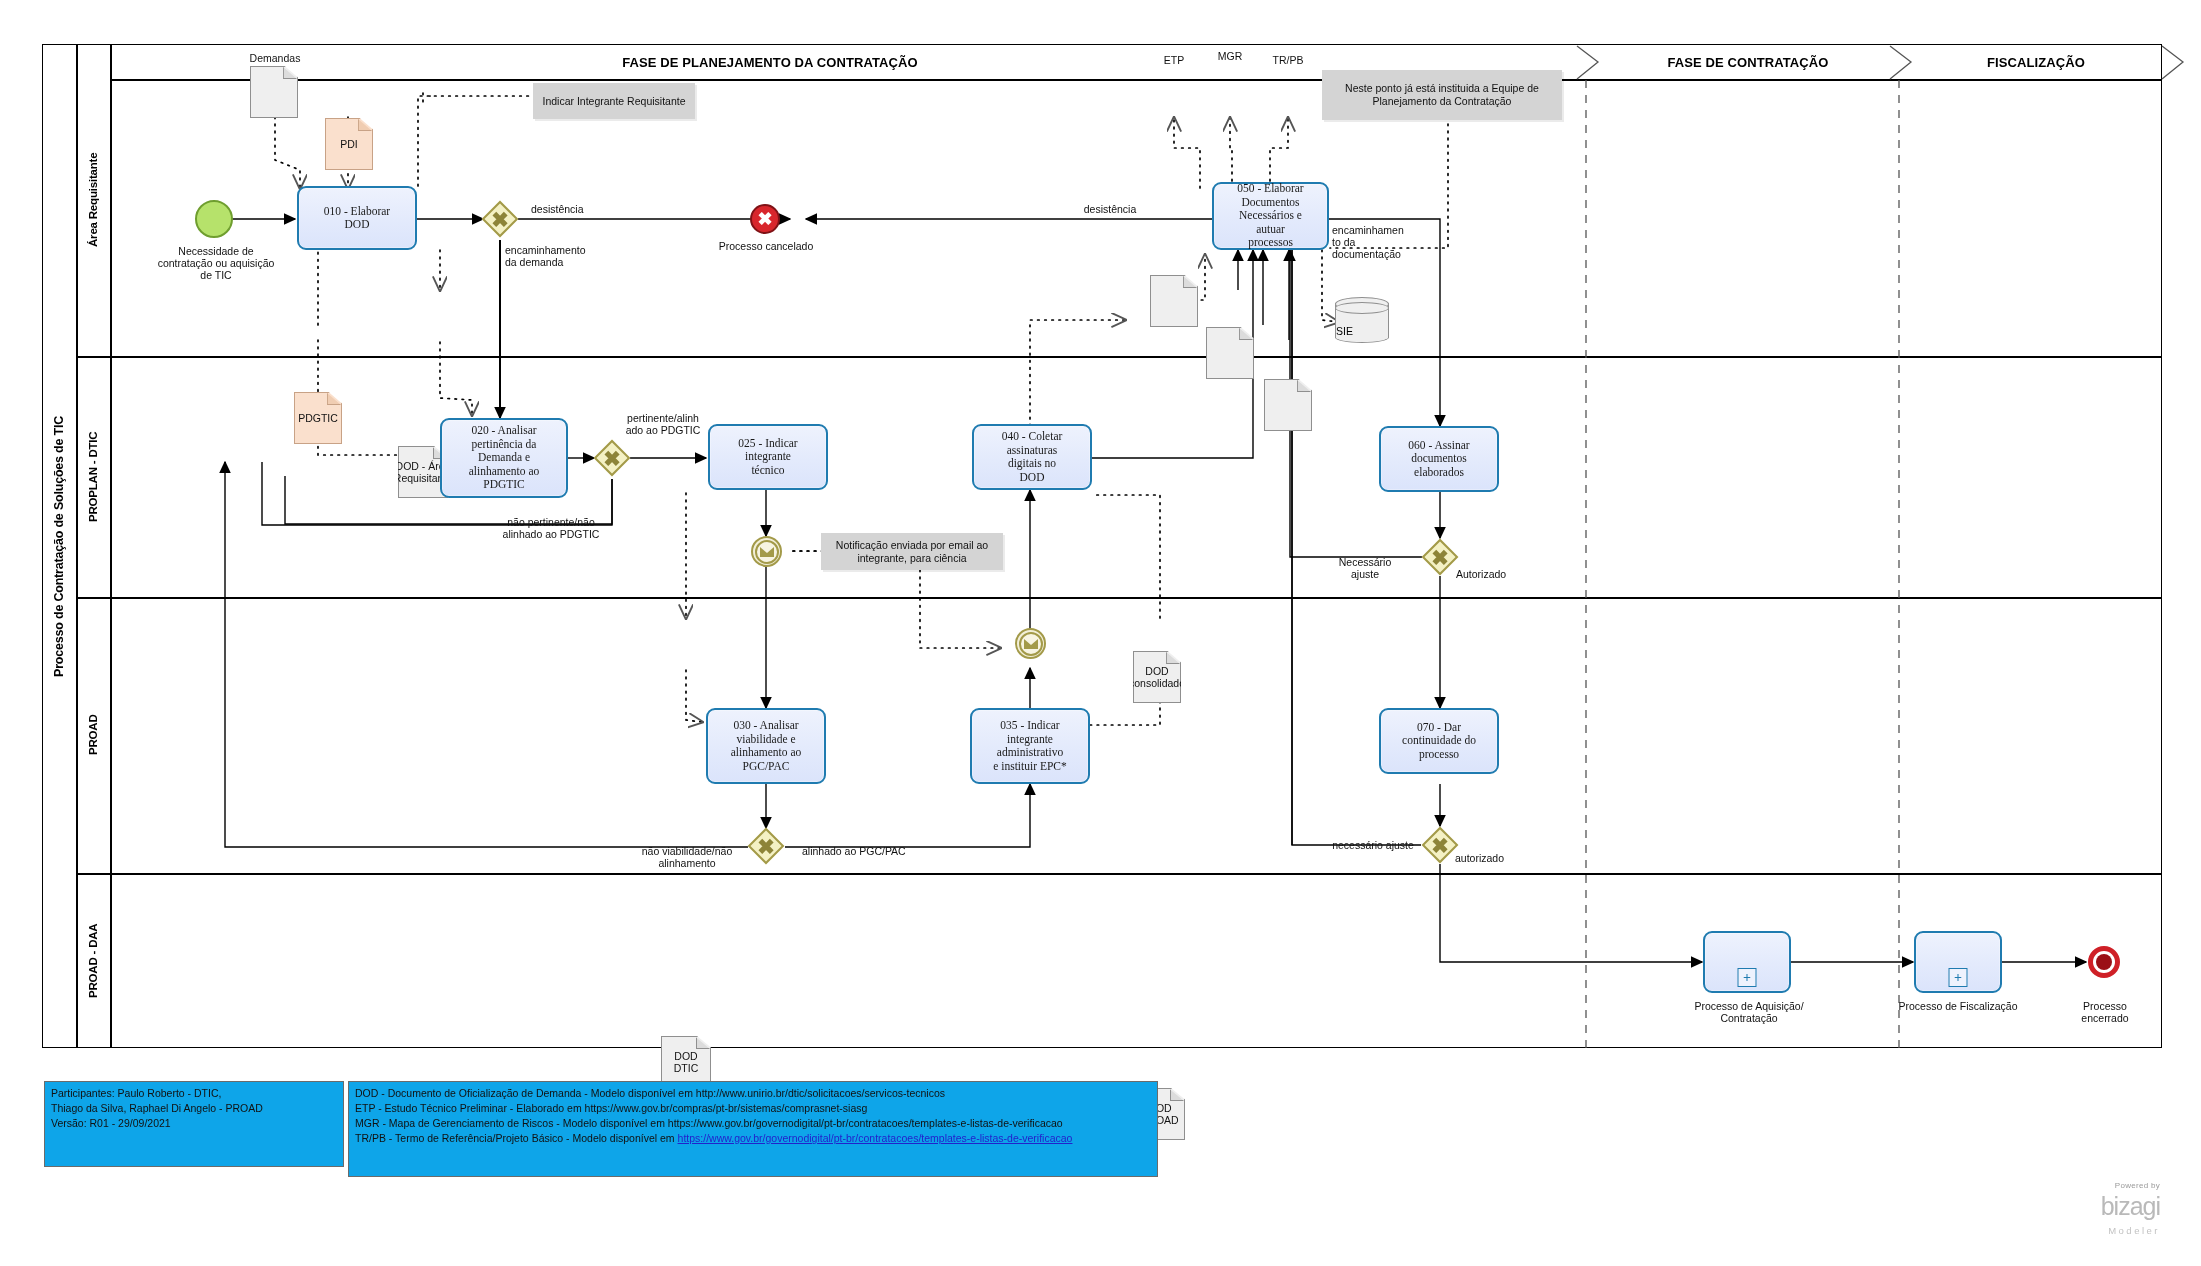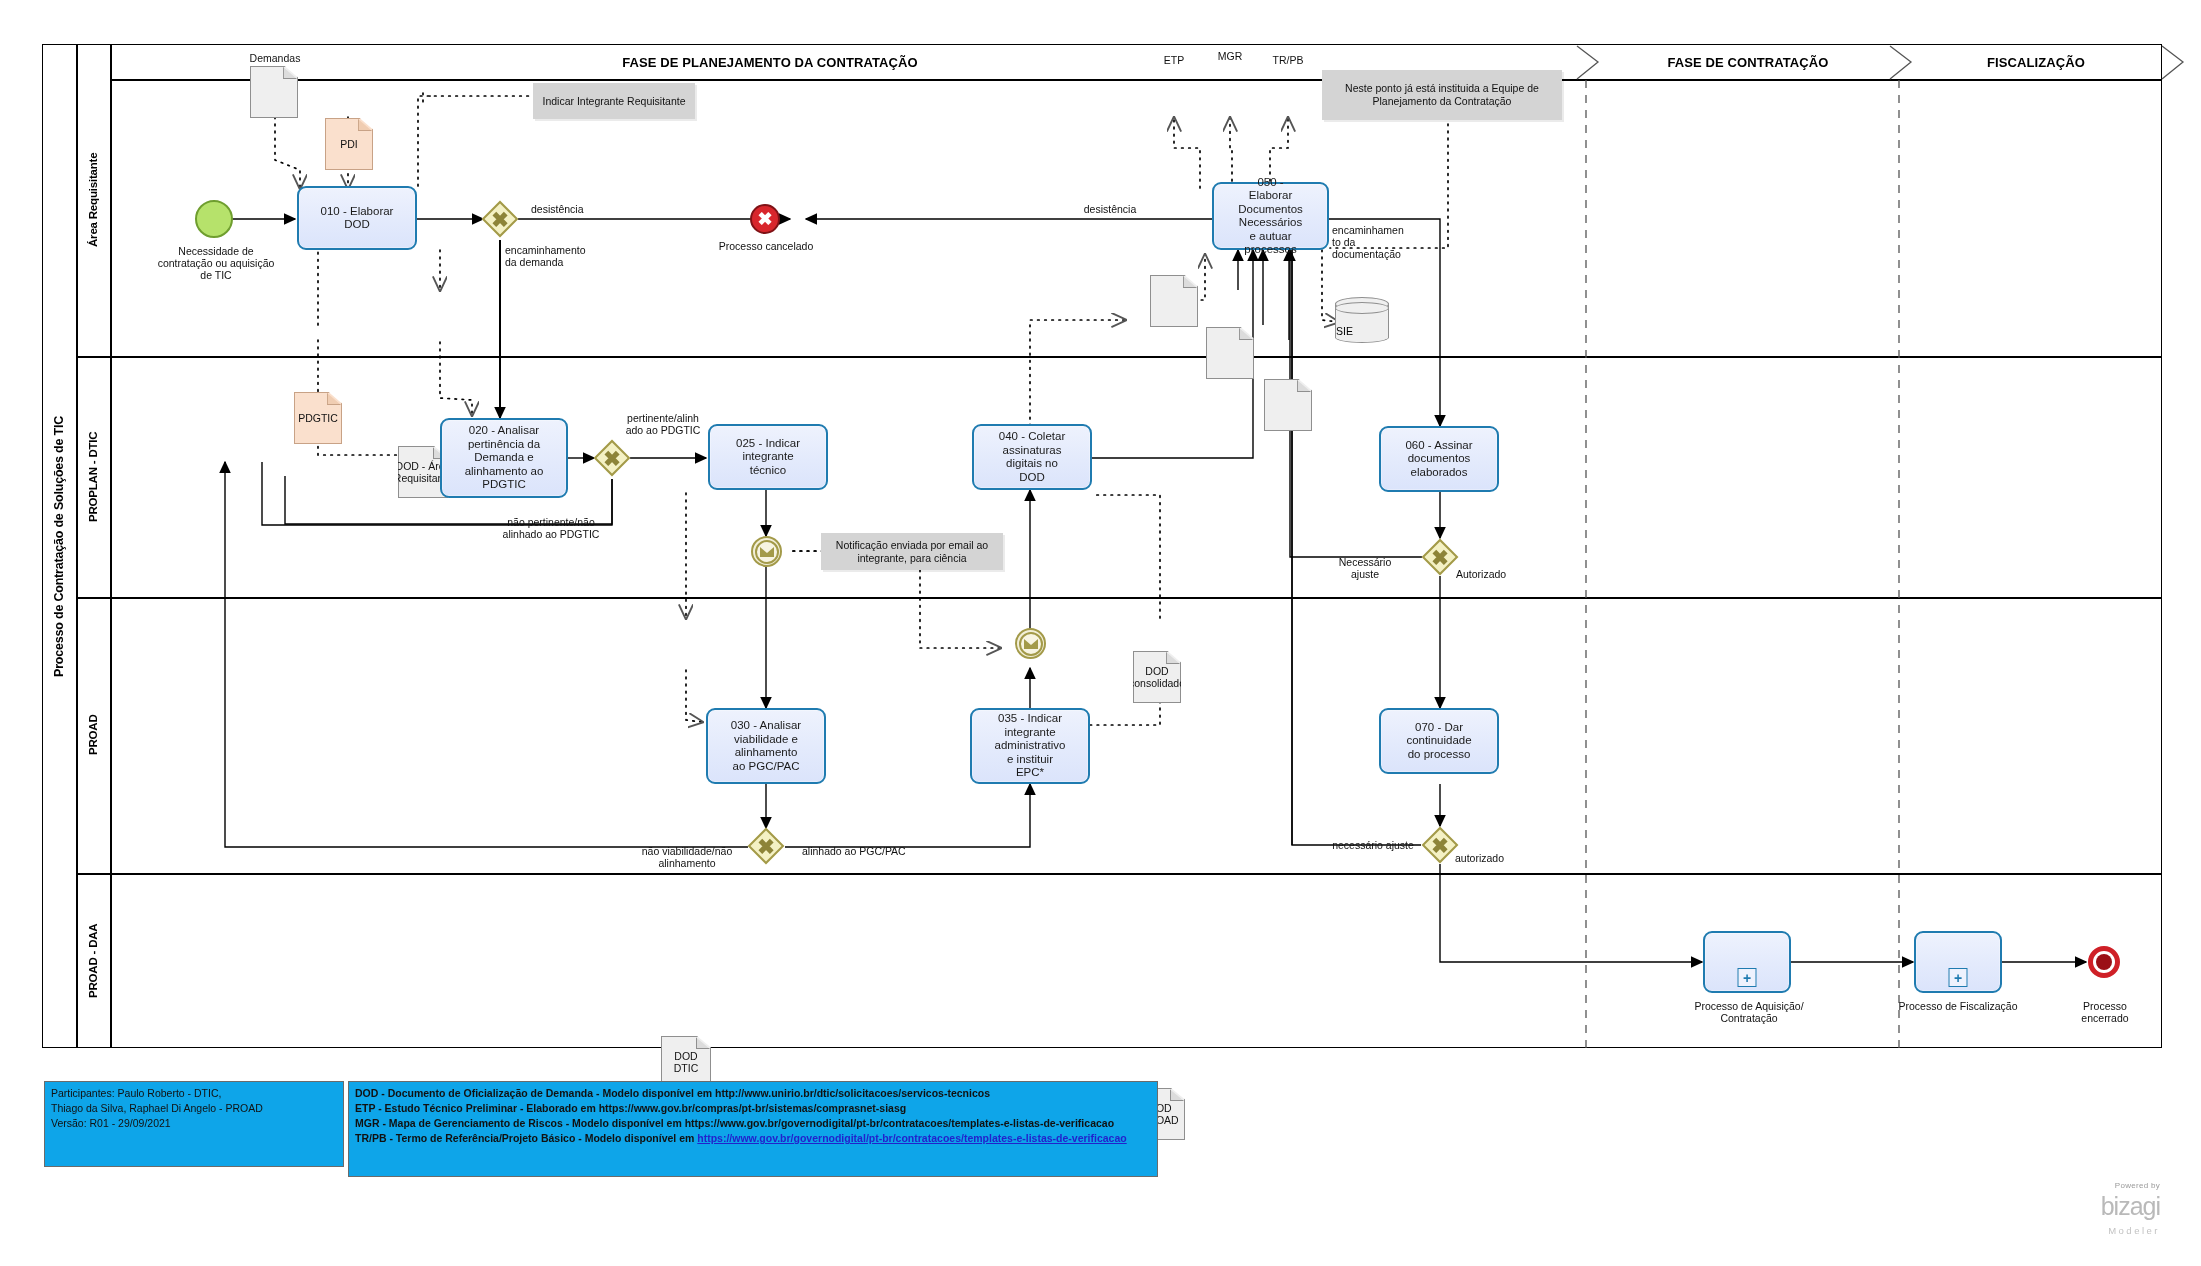--- a/index.html
+++ b/index.html
@@ -31,20 +31,21 @@
   }
 
   
   .task{
     box-sizing:border-box;
     background:linear-gradient(180deg,#eef2fd 0%,#e3eafc 55%,#dbe4fb 100%);
     border:2.5px solid #1f7bb0;border-radius:9px;
     display:flex;align-items:center;justify-content:center;text-align:center;
     font-size:11.5px;line-height:13.5px;color:#1a1a1a;padding:2px 21px;
     box-shadow:0 0 0 0.5px rgba(255,255,255,.6) inset;
+    font-family:Liberation Serif, serif;
   }
   .task.sub{align-items:flex-start;}
   .subplus{
     position:absolute;left:50%;transform:translateX(-50%);bottom:4px;
     width:17px;height:17px;border:1.2px solid #1f7bb0;background:#eef2fd;
     display:flex;align-items:center;justify-content:center;
     font-size:14px;line-height:14px;color:#1f7bb0;font-weight:bold;
   }
 
   
@@ -438,21 +439,21 @@
 
   <div class="abs ev-end" style="left:2088px;top:946px;width:32px;height:32px;">
     <span class="abs ev-end-inner" style="left:3px;top:3px;width:16px;height:16px;"></span>
   </div>
   <div class="abs lbl" style="left:2060px;top:1000px;width:90px;">Processo encerrado</div>
 
   <div class="abs legendbox" style="left:44px;top:1081px;width:300px;height:86px;white-space:pre-line;">Participantes: Paulo Roberto - DTIC,
 Thiago da Silva, Raphael Di Angelo - PROAD
 Versão: R01 - 29/09/2021</div>
 
-  <div class="abs legendbox" style="left:348px;top:1081px;width:810px;height:96px;font-weight:bold;">
+  <div class="abs legendbox" style="left:348px;top:1081px;width:810px;height:96px;">
     <div>DOD - Documento de Oficialização de Demanda - Modelo disponível em http://www.unirio.br/dtic/solicitacoes/servicos-tecnicos</div>
     <div>ETP - Estudo Técnico Preliminar - Elaborado em https://www.gov.br/compras/pt-br/sistemas/comprasnet-siasg</div>
     <div>MGR - Mapa de Gerenciamento de Riscos - Modelo disponível em https://www.gov.br/governodigital/pt-br/contratacoes/templates-e-listas-de-verificacao</div>
     <div><span>TR/PB - Termo de Referência/Projeto Básico - Modelo disponível em </span><a href="#">https://www.gov.br/governodigital/pt-br/contratacoes/templates-e-listas-de-verificacao</a></div>
   </div>
 
   <div class="abs bz-powered" style="left:1980px;top:1181px;width:180px;">Powered by</div>
   <div class="abs bz-logo" style="left:1980px;top:1192px;width:180px;text-align:right;">bizagi</div>
   <div class="abs bz-sub" style="left:1980px;top:1225px;width:180px;">Modeler</div>
 

